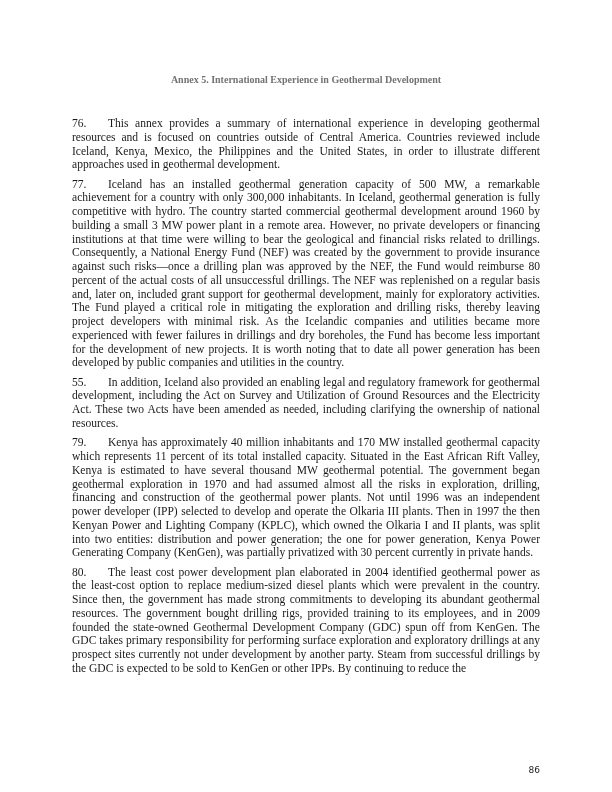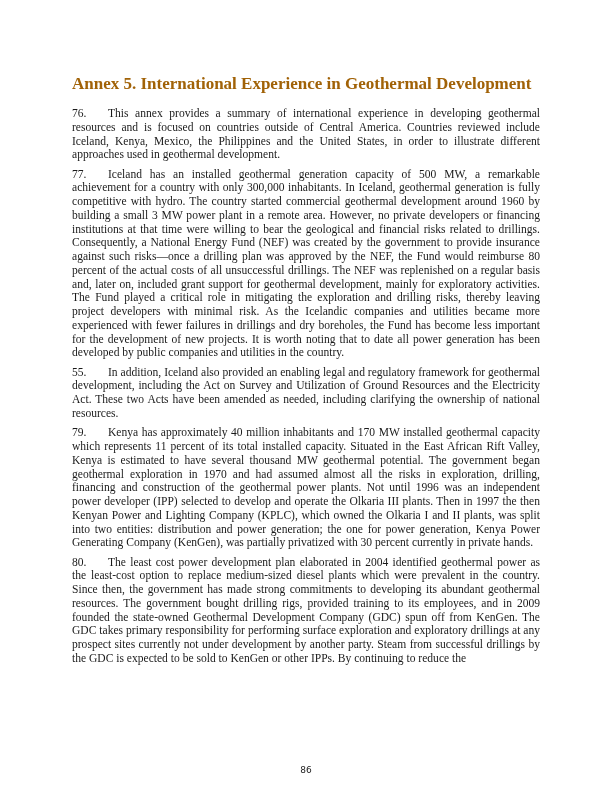--- a/index.html
+++ b/index.html
@@ -1,29 +1,29 @@
 <!DOCTYPE html>
 <html><head>
 <meta charset="utf-8">
 <style>
   html, body { margin:0; padding:0; background:#ffffff; }
   body { width:612px; height:792px; position:relative; overflow:hidden; }
   .page { position:absolute; left:72px; top:0; width:468px; }
   .title {
-    position:absolute; left:0; top:74px; width:468px; text-align:left;
-    font-family:"Liberation Serif", serif; font-weight:bold; font-size:17px; color:#a16207;
+    position:absolute; left:0; top:74px; width:468px; text-align:center;
+    font-family:"Liberation Serif", serif; font-weight:bold; font-size:10px; color:#737373;
   }
   .body {
-    position:absolute; left:0; top:107px; width:468px;
+    position:absolute; left:0; top:117px; width:468px;
     font-family:"Liberation Serif", serif; font-size:11.55px; line-height:13.75px; color:#1a1a1a;
   }
   .para { text-align:justify; margin:0 0 5.6px 0; }
   .num { display:inline-block; width:36px; }
   .pnum {
-    position:absolute; left:0; top:765px; width:468px; text-align:center;
+    position:absolute; left:0; top:765px; width:468px; text-align:right;
     font-family:"DejaVu Sans", sans-serif; font-size:9px; color:#222;
   }
 </style>
 </head>
 <body>
 
 <div class="page">
   <div class="title">Annex 5. International Experience in Geothermal Development</div>
 
   <div class="body">

